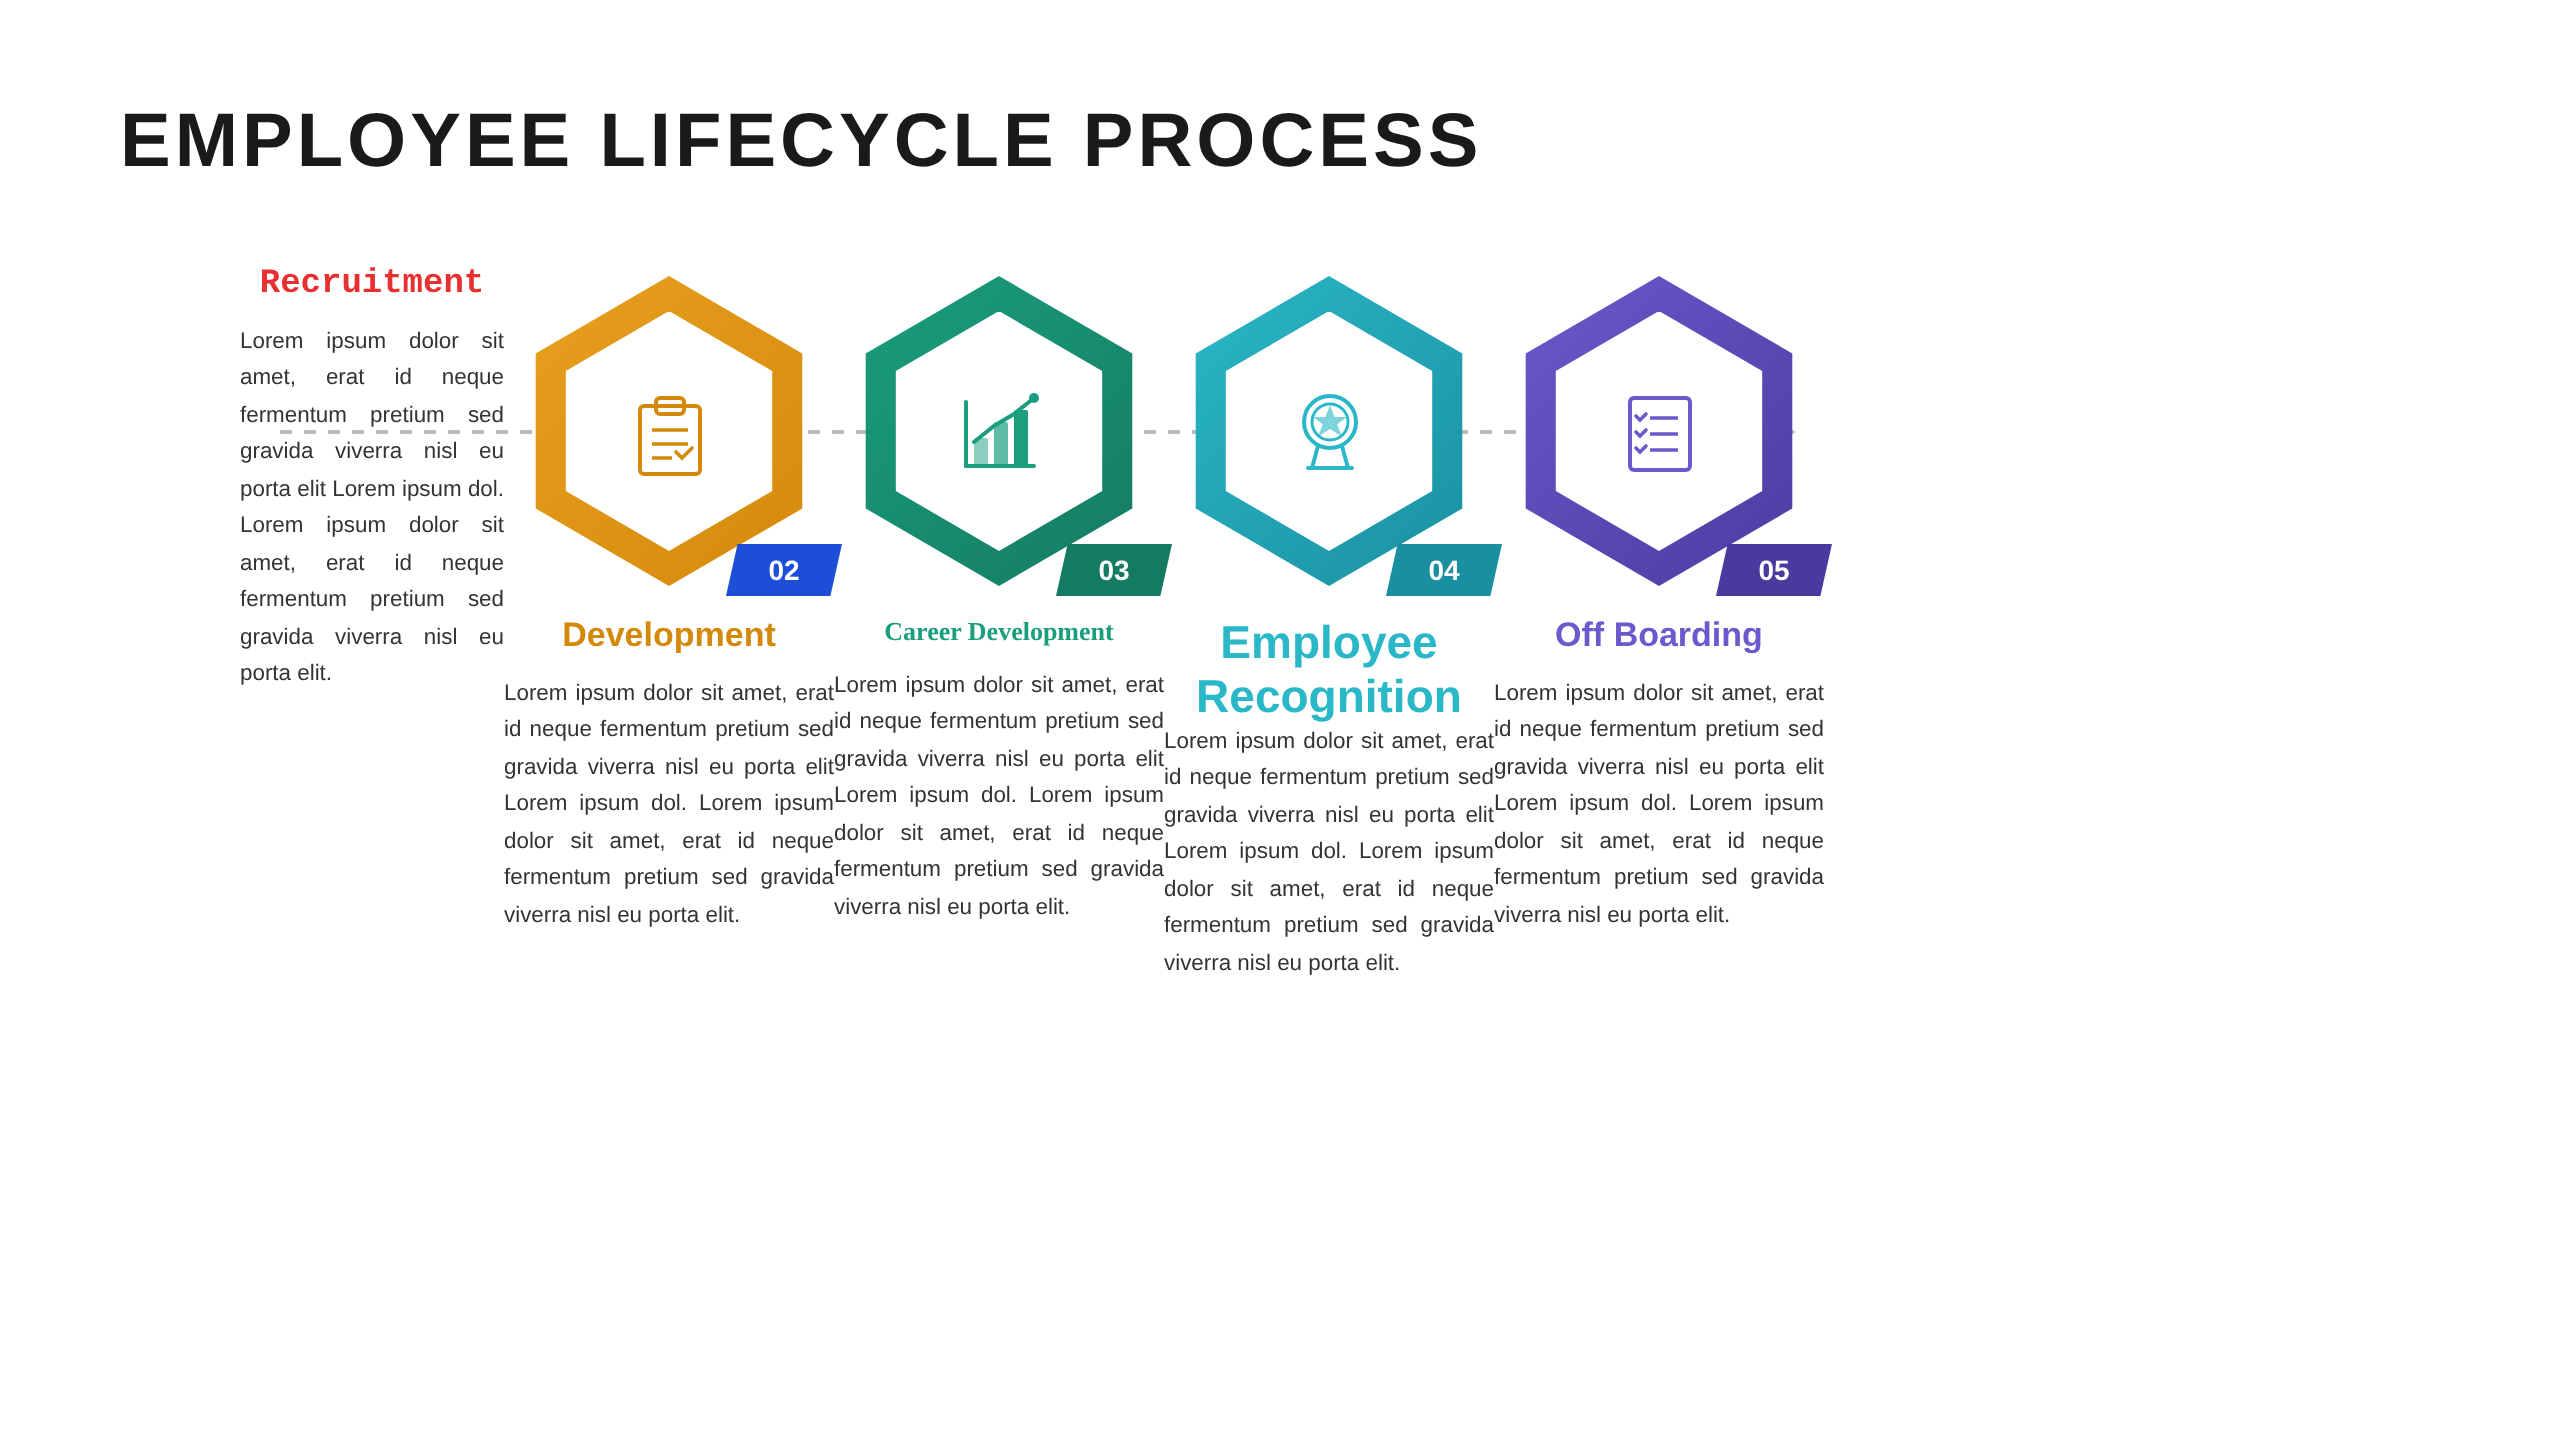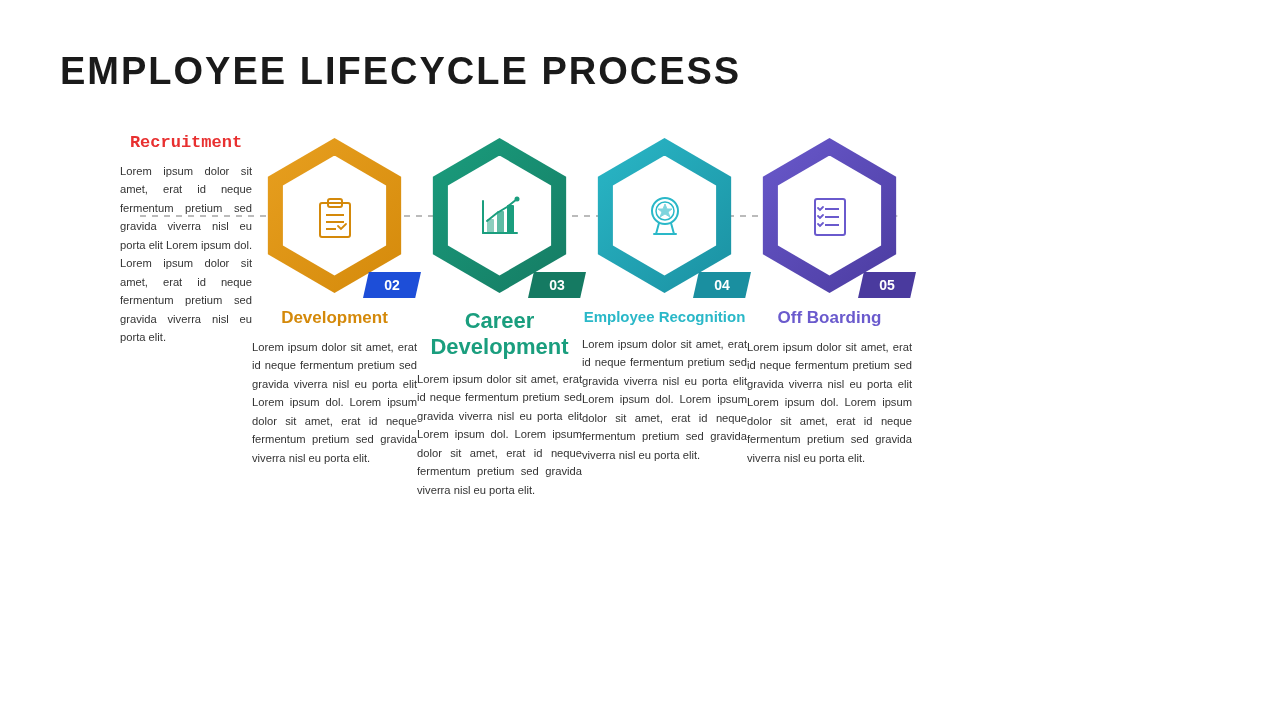--- a/index.html
+++ b/index.html
@@ -79,39 +79,39 @@
         <line x1="8" y1="42" x2="8" y2="10" stroke="#1a9e7e" stroke-width="2" stroke-linecap="round"></line>
         <rect x="12" y="28" width="7" height="14" rx="1" fill="#1a9e7e" opacity="0.5"></rect>
         <rect x="22" y="20" width="7" height="22" rx="1" fill="#1a9e7e" opacity="0.7"></rect>
         <rect x="32" y="14" width="7" height="28" rx="1" fill="#1a9e7e"></rect>
         <polyline points="12,30 22,22 32,16 42,8" stroke="#1a9e7e" stroke-width="2" fill="none" stroke-linecap="round"></polyline>
         <circle cx="42" cy="8" r="2.5" fill="#1a9e7e"></circle>
       </svg>
             </div>
             <div style="position: absolute; bottom: 0px; right: -4px; color: white; font-size: 14px; font-weight: bold; width: 58px; height: 26px; display: flex; align-items: center; justify-content: center; clip-path: polygon(10% 0%, 100% 0%, 90% 100%, 0% 100%); z-index: 10; background: rgb(21, 122, 98);">03</div>
           </div>
-          <div style="font-size: 22px; font-weight: 800; text-align: center; margin-bottom: 10px; color: rgb(26, 158, 126);">Career Development</div>
+          <div style="font-size: 13px; font-weight: 800; text-align: center; margin-bottom: 10px; color: rgb(26, 158, 126); font-family: Liberation Serif, serif;">Career Development</div>
           <div style="font-size: 11.2px; color: rgb(51, 51, 51); text-align: justify; line-height: 1.65;">Lorem ipsum dolor sit amet, erat id neque fermentum pretium sed gravida viverra nisl eu porta elit Lorem ipsum dol. Lorem ipsum dolor sit amet, erat id neque fermentum pretium sed gravida viverra nisl eu porta elit.</div>
         </div>
         <div style="display: flex; flex-direction: column; align-items: center; width: 210px;">
           <div style="position: relative; width: 165px; height: 165px; display: flex; align-items: center; justify-content: center; margin-bottom: 10px; text-align: center;">
             <div style="position: absolute; width: 155px; height: 155px; clip-path: polygon(50% 0%, 93% 25%, 93% 75%, 50% 100%, 7% 75%, 7% 25%); background: linear-gradient(135deg, rgb(42, 184, 200), rgb(26, 143, 160));"></div>
             <div style="position: absolute; width: 120px; height: 120px; clip-path: polygon(50% 0%, 93% 25%, 93% 75%, 50% 100%, 7% 75%, 7% 25%); background: white; display: flex; align-items: center; justify-content: center; z-index: 2;">
               <svg viewBox="0 0 50 50" fill="none" xmlns="http://www.w3.org/2000/svg" width="50" height="50">
         <circle cx="25" cy="20" r="13" stroke="#2ab8c8" stroke-width="2"></circle>
         <circle cx="25" cy="20" r="9" stroke="#2ab8c8" stroke-width="1.5"></circle>
         <polygon points="25,13 27,18 32,18 28,21 30,26 25,23 20,26 22,21 18,18 23,18" stroke="#2ab8c8" stroke-width="1" fill="#2ab8c8" opacity="0.6"></polygon>
         <line x1="19" y1="32" x2="16" y2="43" stroke="#2ab8c8" stroke-width="2" stroke-linecap="round"></line>
         <line x1="31" y1="32" x2="34" y2="43" stroke="#2ab8c8" stroke-width="2" stroke-linecap="round"></line>
         <line x1="14" y1="43" x2="36" y2="43" stroke="#2ab8c8" stroke-width="2" stroke-linecap="round"></line>
       </svg>
             </div>
             <div style="position: absolute; bottom: 0px; right: -4px; color: white; font-size: 14px; font-weight: bold; width: 58px; height: 26px; display: flex; align-items: center; justify-content: center; clip-path: polygon(10% 0%, 100% 0%, 90% 100%, 0% 100%); z-index: 10; background: rgb(26, 143, 160);">04</div>
           </div>
-          <div style="font-size: 15px; font-weight: 800; text-align: center; margin-bottom: 10px; color: rgb(42, 184, 200);">Employee Recognition</div>
+          <div style="font-size: 23px; font-weight: 800; text-align: center; color: rgb(42, 184, 200);">Employee Recognition</div>
           <div style="font-size: 11.2px; color: rgb(51, 51, 51); text-align: justify; line-height: 1.65;">Lorem ipsum dolor sit amet, erat id neque fermentum pretium sed gravida viverra nisl eu porta elit Lorem ipsum dol. Lorem ipsum dolor sit amet, erat id neque fermentum pretium sed gravida viverra nisl eu porta elit.</div>
         </div>
         <div style="display: flex; flex-direction: column; align-items: center; width: 210px;">
           <div style="position: relative; width: 165px; height: 165px; display: flex; align-items: center; justify-content: center; margin-bottom: 10px;">
             <div style="position: absolute; width: 155px; height: 155px; clip-path: polygon(50% 0%, 93% 25%, 93% 75%, 50% 100%, 7% 75%, 7% 25%); background: linear-gradient(135deg, rgb(106, 90, 205), rgb(74, 58, 158));"></div>
             <div style="position: absolute; width: 120px; height: 120px; clip-path: polygon(50% 0%, 93% 25%, 93% 75%, 50% 100%, 7% 75%, 7% 25%); background: white; display: flex; align-items: center; justify-content: center; z-index: 2;">
               <svg viewBox="0 0 50 50" fill="none" xmlns="http://www.w3.org/2000/svg" width="50" height="50">
         <rect x="10" y="8" width="30" height="36" rx="2" stroke="#6a5acd" stroke-width="2"></rect>
         <line x1="20" y1="18" x2="34" y2="18" stroke="#6a5acd" stroke-width="1.8"></line>
         <line x1="20" y1="26" x2="34" y2="26" stroke="#6a5acd" stroke-width="1.8"></line>

